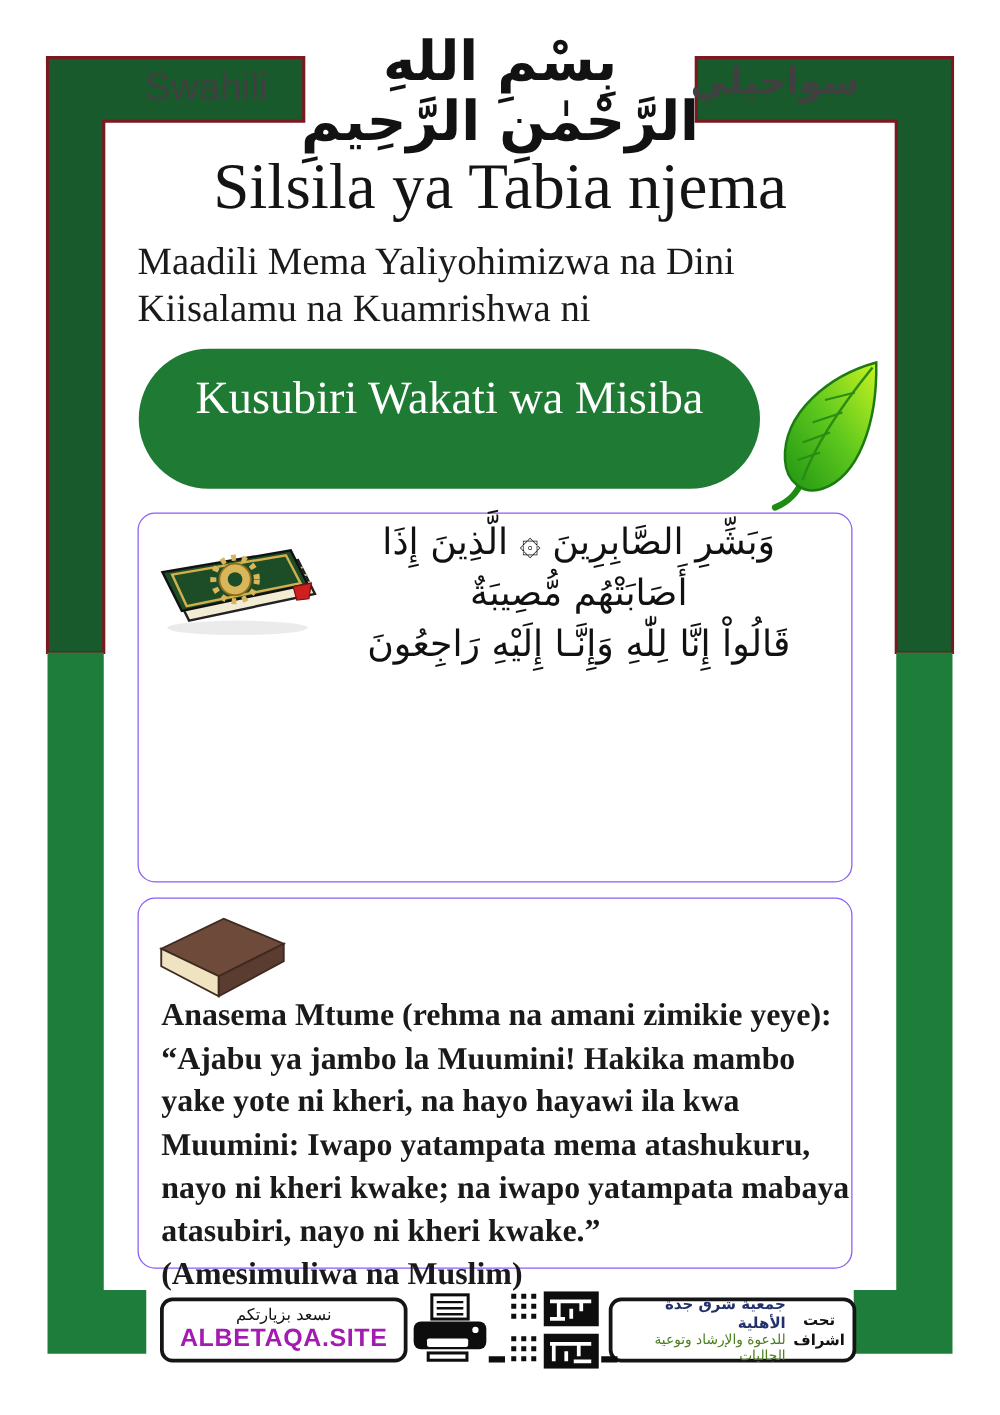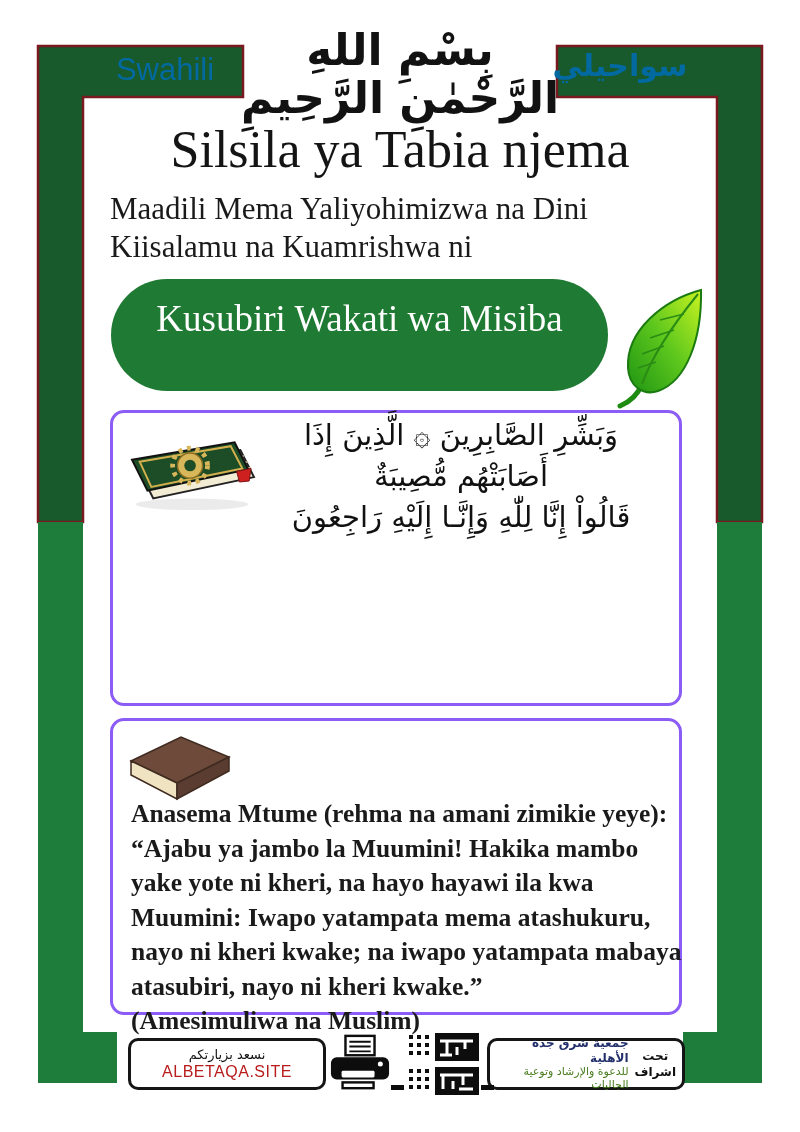--- a/index.html
+++ b/index.html
@@ -4,51 +4,51 @@
 <style>
   html,body{margin:0;padding:0;background:#ffffff;}
   #poster{
     position:relative;width:800px;height:1132px;background:#ffffff;overflow:hidden;
     font-family:"Liberation Serif","DejaVu Serif",serif;color:#161616;
   }
   #bands{position:absolute;left:0;top:0;width:800px;height:1132px;z-index:0;}
   .abs{position:absolute;}
 
   
-  .lang-label{z-index:2;color:#0369a1;font-family:"Liberation Sans","DejaVu Sans",sans-serif;}
+  .lang-label{z-index:2;color:#404040;font-family:"Liberation Sans","DejaVu Sans",sans-serif;}
   #lang-en{left:90px;top:52px;width:150px;text-align:center;font-size:31px;}
   #lang-ar{left:544px;top:48px;width:152px;text-align:center;font-size:30px;font-weight:bold;
            font-family:"DejaVu Sans",sans-serif;direction:rtl;}
   #bismillah{left:230px;top:26px;width:340px;text-align:center;font-size:44px;font-weight:bold;
              direction:rtl;font-family:"DejaVu Sans",sans-serif;color:#121212;line-height:1.1;z-index:1;}
   #title{left:85px;top:120px;width:630px;text-align:center;font-size:52px;line-height:1.15;color:#141414;}
   #subtitle{left:110px;top:190px;width:560px;font-size:31px;line-height:38px;color:#1a1a1a;}
 
   
   #pill{left:111px;top:279px;width:497px;height:112px;background:#1f7a33;border-radius:56px;z-index:1;}
   #pill-text{left:111px;top:297px;width:497px;text-align:center;font-size:37px;color:#ffffff;z-index:2;}
   #leaf{left:612px;top:286px;z-index:1;}
 
   
-  .qbox{background:#ffffff;border:3px solid #8b5cf6;border-radius:14px;box-sizing:border-box;z-index:1;}
+  .qbox{background:#ffffff;border:1px solid #8b5cf6;border-radius:14px;box-sizing:border-box;z-index:1;}
   #box-quran{left:110px;top:410px;width:572px;height:296px;}
   #box-hadith{left:110px;top:718px;width:572px;height:297px;font-weight:bold;}
   .box-inner{position:absolute;}
   #verse-ar{right:12px;top:2px;width:412px;text-align:center;direction:rtl;font-size:29px;line-height:41px;
             font-family:"DejaVu Sans",sans-serif;color:#111;}
   #verse-sw{left:18px;top:106px;width:548px;font-size:27px;line-height:35.5px;color:#1a1a1a;}
   #hadith-sw{left:18px;top:76px;width:552px;font-size:25.5px;line-height:34.5px;color:#1a1a1a;}
 
   
   .foot-box{background:#ffffff;border:3px solid #151515;border-radius:10px;box-sizing:border-box;z-index:1;
             display:flex;flex-direction:column;align-items:center;justify-content:center;}
   #visit-box{left:128px;top:1038px;width:198px;height:52px;}
   #visit-ar{font-size:13px;font-family:"DejaVu Sans",sans-serif;direction:rtl;line-height:1.15;color:#111;}
-  #site-name{font-size:16px;font-weight:normal;font-family:"Liberation Sans","DejaVu Sans",sans-serif;
-             letter-spacing:0.5px;color:#b91c1c;line-height:1.1;}
+  #site-name{font-size:20px;font-weight:bold;font-family:"Liberation Sans","DejaVu Sans",sans-serif;
+             letter-spacing:0.5px;color:#a21caf;line-height:1.1;}
   #printer{left:329px;top:1033px;z-index:1;}
   #kufic{left:407px;top:1033px;z-index:1;}
   #sup-box{left:487px;top:1038px;width:198px;height:52px;flex-direction:row-reverse;gap:6px;padding:0 6px;}
   #sup-label{font-size:12px;font-weight:bold;font-family:"DejaVu Sans",sans-serif;direction:rtl;
              line-height:1.35;text-align:center;color:#111;white-space:pre-line;}
   .sup-cal{display:flex;flex-direction:column;align-items:center;justify-content:center;direction:rtl;}
   #org-name{font-size:12px;font-weight:bold;font-family:"DejaVu Sans",sans-serif;color:#23306b;line-height:1.2;}
   #org-desc{font-size:11px;font-family:"DejaVu Sans",sans-serif;color:#4a7d1f;line-height:1.2;}
   .dash{background:#0d0d0d;width:13px;height:5px;z-index:1;}
 </style>

